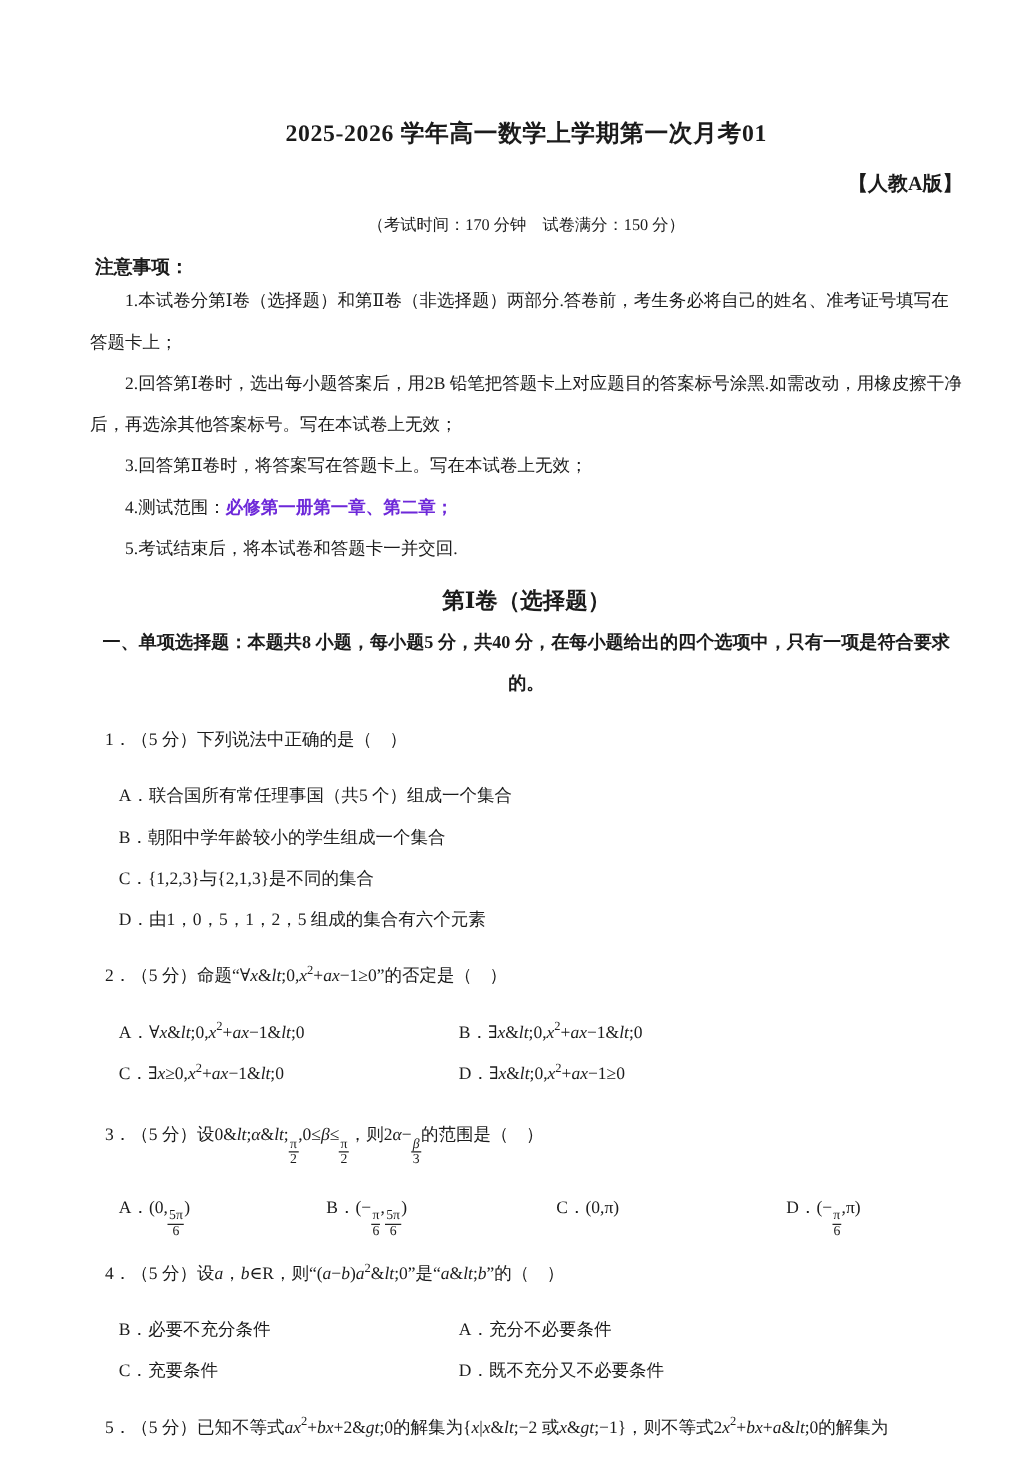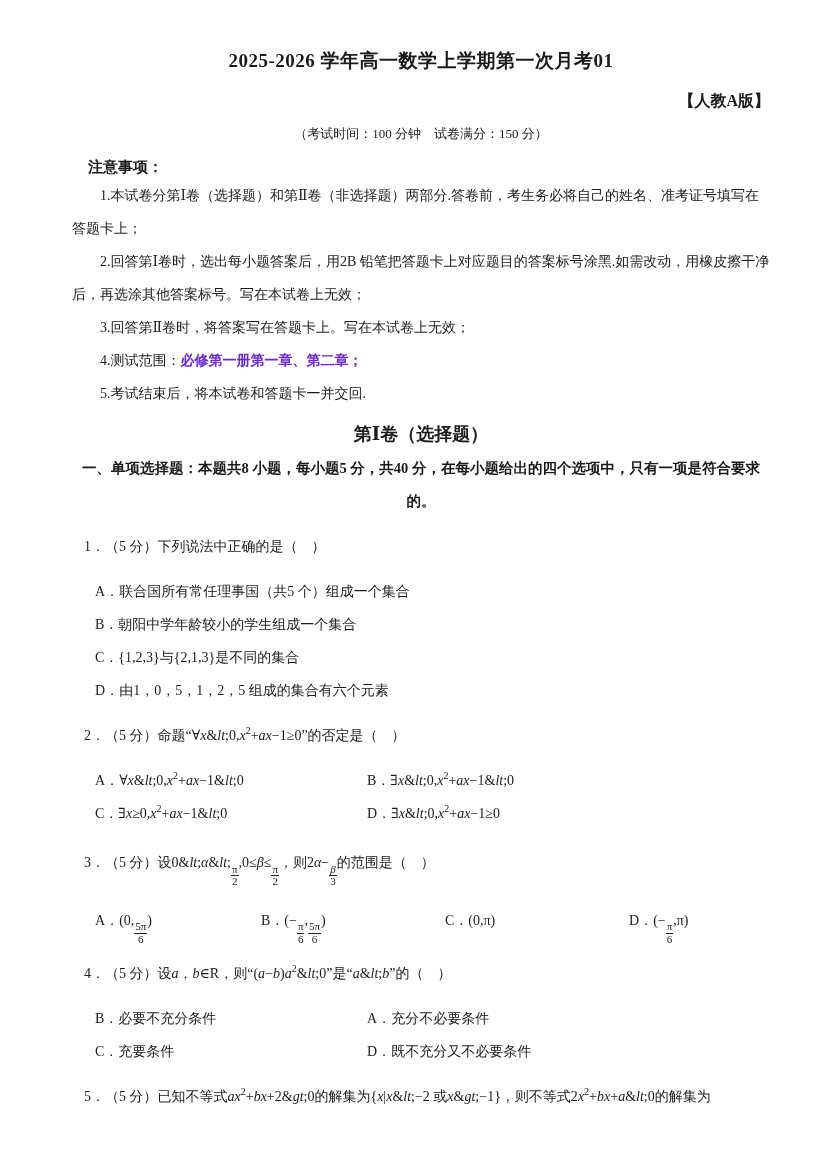--- a/index.html
+++ b/index.html
@@ -4,27 +4,27 @@
 <style>
   * { box-sizing: border-box; }
   html, body { margin: 0; padding: 0; }
   body {
     width: 827px; height: 1169px;
     background: #ffffff;
     color: #1b1b1b;
     font-family: "Liberation Serif", "DejaVu Serif", serif;
     overflow: hidden;
   }
-  .sheet { padding: 48px 57px 0 72px; }
+  .sheet { padding: 94px 57px 0 72px; }
 
   .title   { text-align: center; font-size: 19px; font-weight: bold; margin: 0 0 17px; letter-spacing: .5px; }
   .edition { text-align: right; font-size: 16px; font-weight: bold; margin: 0 0 13px; }
   .exam-info { text-align: center; font-size: 13px; margin: 0 0 15px; }
 
-  .notice-heading { font-size: 15px; font-weight: bold; margin: 0 16px 2px; }
+  .notice-heading { font-size: 15px; font-weight: bold; margin: 0 4px 2px; }
   .note { font-size: 14px; line-height: 33px; margin: 0; text-indent: 28px; }
   .red  { color: #6d28d9; font-weight: bold; }
 
   .sec-title { text-align: center; font-size: 18px; font-weight: bold; margin: 12px 0 6px; }
   .intro { font-size: 14.5px; font-weight: bold; line-height: 33px; margin: 0 0 2px; text-align: center; }
 
   .question { margin: 0; }
   .stem { font-size: 14px; line-height: 33px; margin: 12px; }
   .opts { margin: 0 0 0 23px; font-size: 14px; }
   .opt  { line-height: 33px; margin: 0; white-space: nowrap; }
@@ -37,21 +37,21 @@
   .fnum { padding: 0 1px; }
   sup { font-size: 10px; line-height: 0; }
 </style>
 </head>
 <body>
 
 <div class="sheet">
 
   <p class="title">2025-2026 学年高一数学上学期第一次月考01</p>
   <p class="edition">【人教A版】</p>
-  <p class="exam-info">（考试时间：100 分钟　试卷满分：150 分）</p>
+  <p class="exam-info">（考试时间：170 分钟　试卷满分：150 分）</p>
 
   <p class="notice-heading">注意事项：</p>
   <p class="note">1.本试卷分第Ⅰ卷（选择题）和第Ⅱ卷（非选择题）两部分.答卷前，考生务必将自己的姓名、准考证号填写在答题卡上；</p>
   <p class="note">2.回答第Ⅰ卷时，选出每小题答案后，用2B 铅笔把答题卡上对应题目的答案标号涂黑.如需改动，用橡皮擦干净后，再选涂其他答案标号。写在本试卷上无效；</p>
   <p class="note">3.回答第Ⅱ卷时，将答案写在答题卡上。写在本试卷上无效；</p>
   <p class="note"><span>4.测试范围：</span><span class="red">必修第一册第一章、第二章；</span></p>
   <p class="note">5.考试结束后，将本试卷和答题卡一并交回.</p>
 
   <p class="sec-title">第Ⅰ卷（选择题）</p>
   <p class="intro">一、单项选择题：本题共8 小题，每小题5 分，共40 分，在每小题给出的四个选项中，只有一项是符合要求的。</p>

